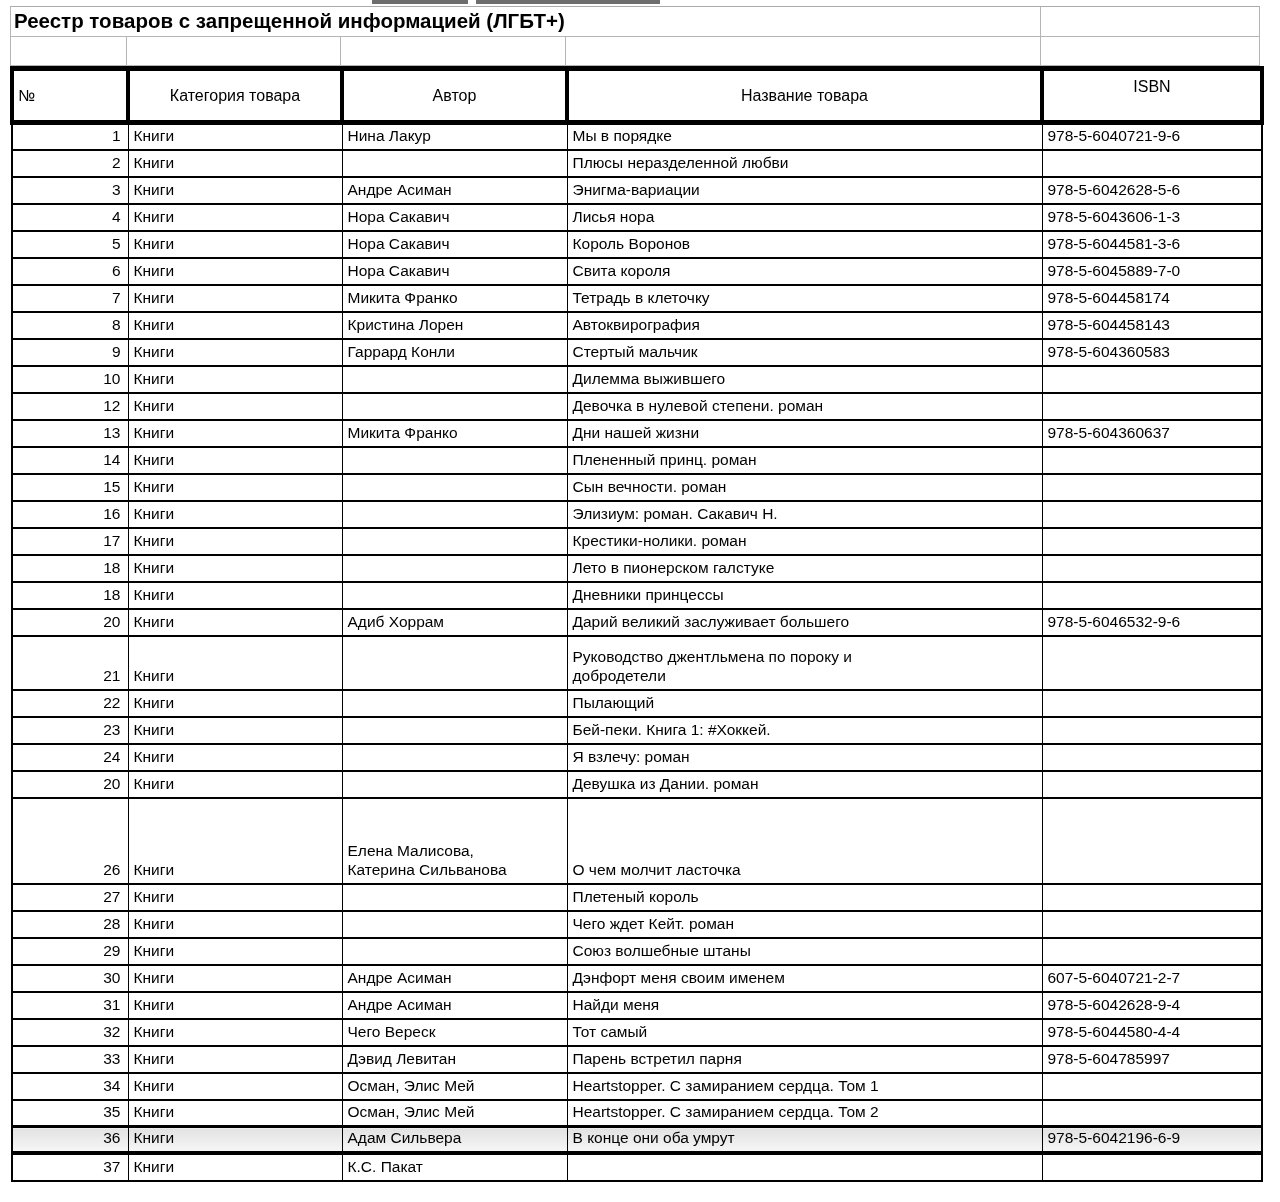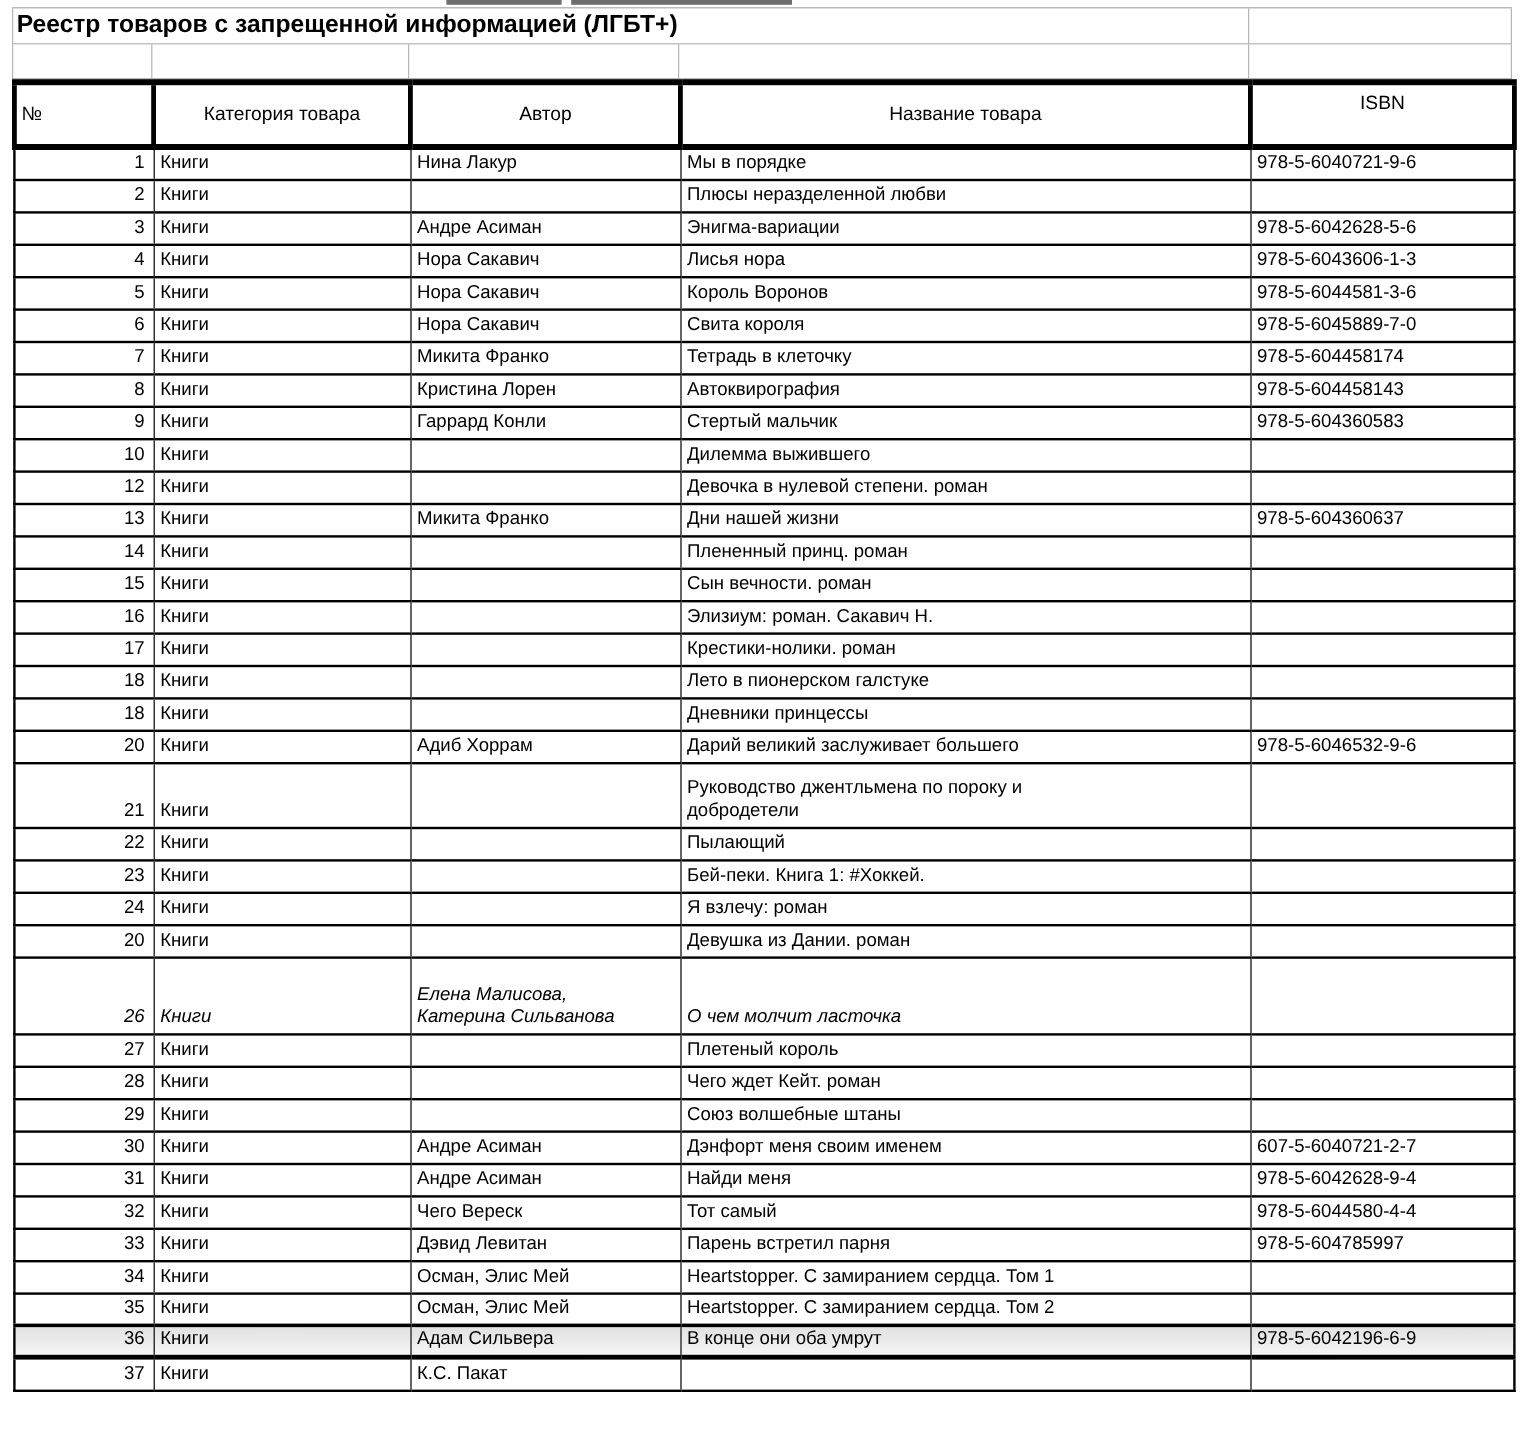--- a/index.html
+++ b/index.html
@@ -48,21 +48,21 @@
     vertical-align: bottom; text-align: left;
     padding: 0 4px 4px 5px;
     white-space: pre-line; overflow: hidden;
     background: #fff;
   }
   table.main td:first-child { border-left-width: 2px; }
   table.main td:last-child { border-right-width: 2px; }
   table.main td.c-num { text-align: right; padding-right: 7px; }
   tr.r-normal td { height: 27px; }
   tr.r-tall2  td { height: 54px; }
-  tr.r-tall3  td { height: 64px; font-style: italic; }
+  tr.r-tall3  td { height: 86px; }
   tr.r-hl td {
     height: 25px;
     border-top-width: 3px; border-bottom-width: 4px;
     background: linear-gradient(#e2e2e2, #f6f6f6);
     margin-top: 44px;
   }
   tr.r-partial td { height: 27px; vertical-align: top; padding-top: 2px; }
 </style>
 </head>
 <body>

